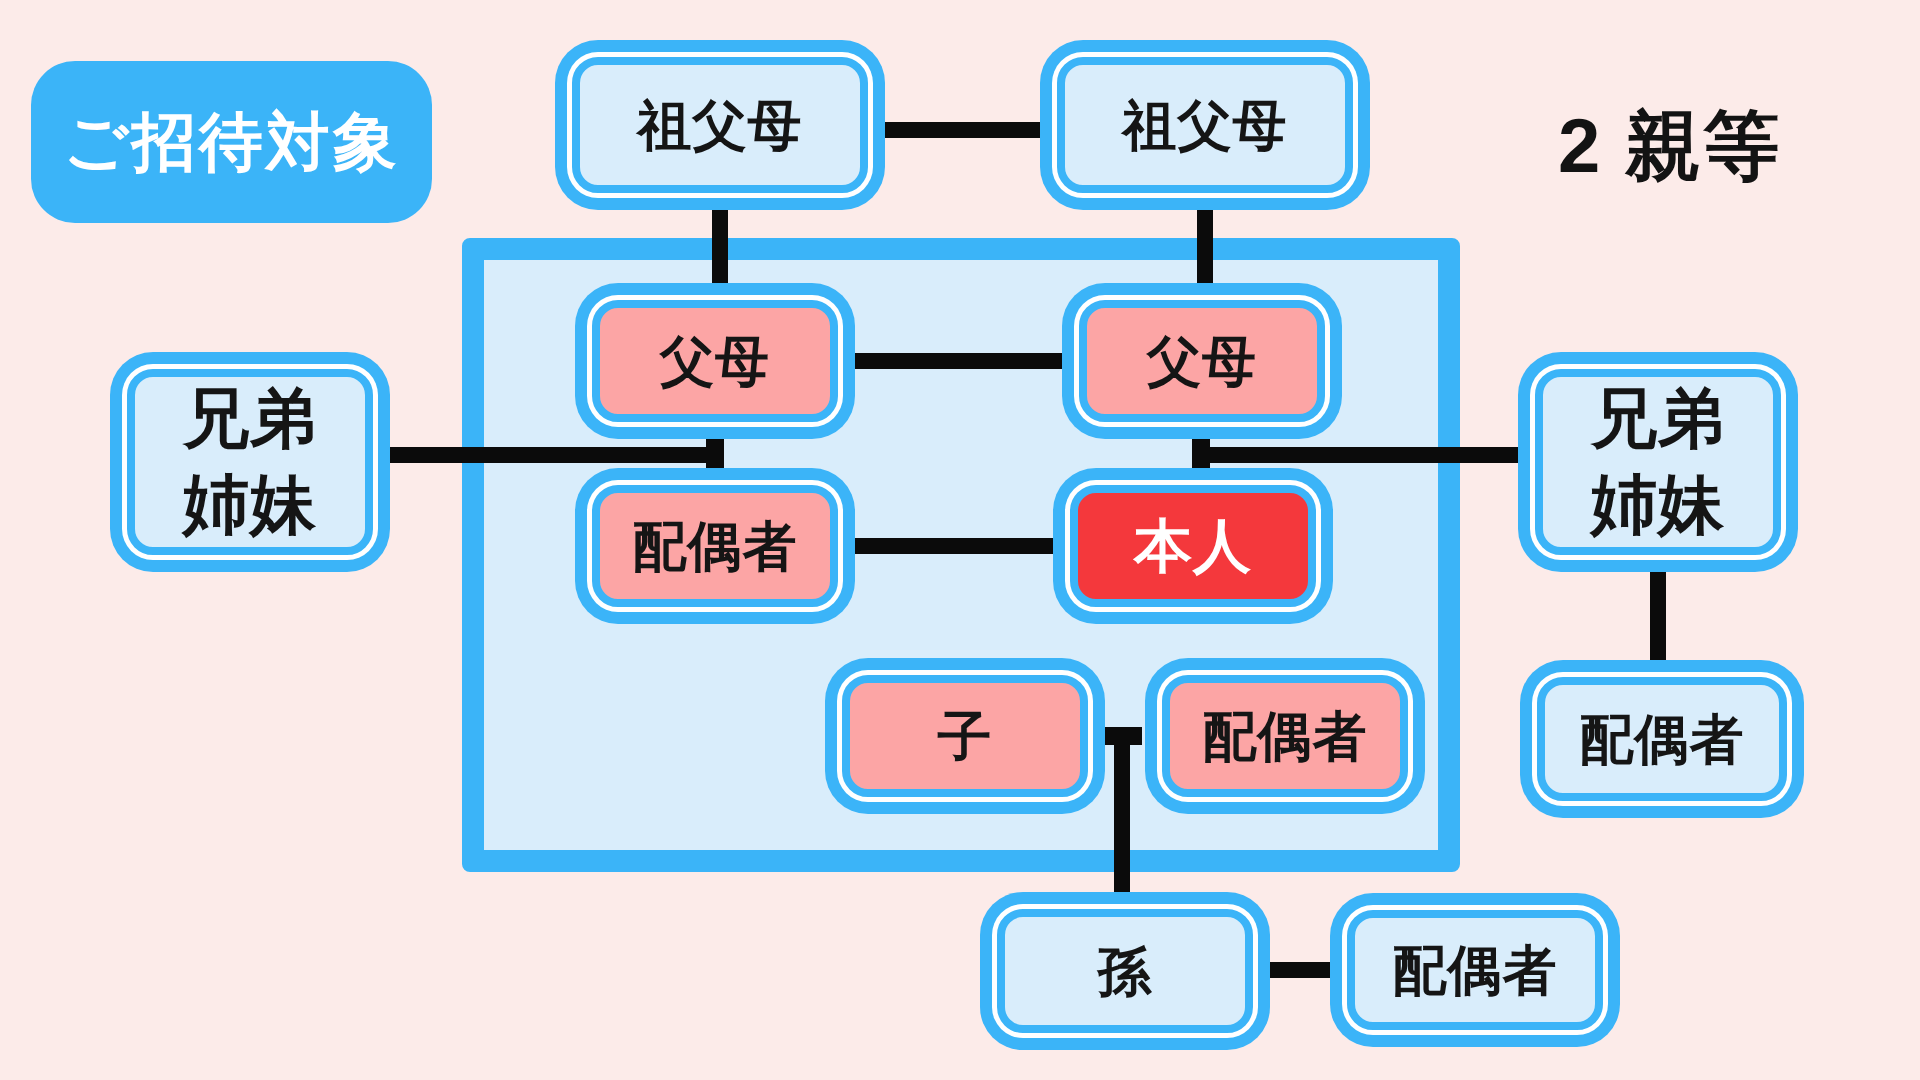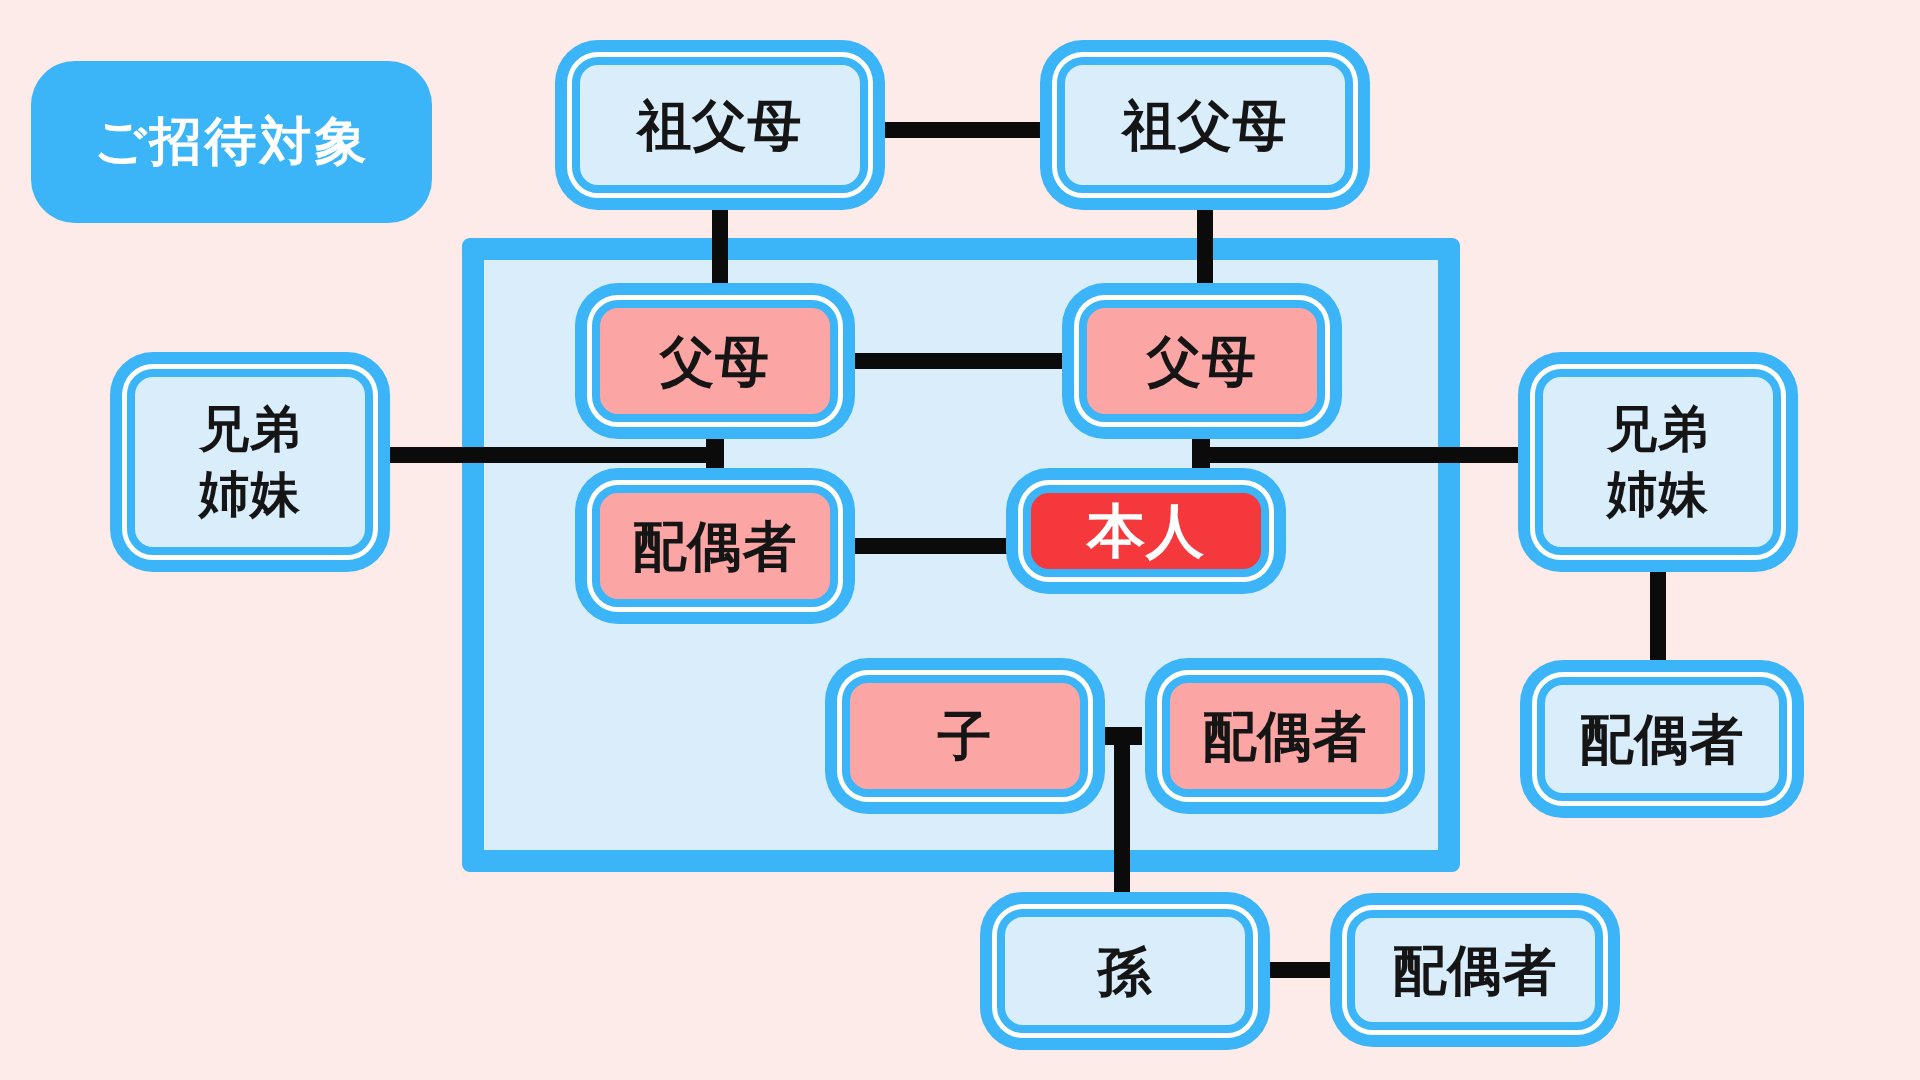--- a/index.html
+++ b/index.html
@@ -16,21 +16,21 @@
     border:8px solid #3bb4f8;border-radius:26px;
     box-shadow:0 0 0 5px #ffffff,0 0 0 17px #3bb4f8;
     display:flex;align-items:center;justify-content:center;
     z-index:3;font-weight:900;font-size:54px;color:#151515;
     line-height:1.3;text-align:center;letter-spacing:1px;
   }
   .node.blue{background:#d9edfb;justify-content:center;}
   .node.pink{background:#fca5a5;}
   .node.red{background:#f4383c;color:#ffffff;font-size:58px;}
   .node .label{white-space:pre-line;}
-  .node.twoline{font-size:50px;}
+  .node.twoline{font-size:66px;}
 
   
   .edge{position:absolute;background:#0b0b0b;z-index:2;}
 
   
   .degree-box{
     position:absolute;left:462px;top:238px;width:998px;height:634px;
     box-sizing:border-box;border:22px solid #3bb4f8;
     background:#d9edfb;border-radius:8px;z-index:1;
   }
@@ -40,33 +40,34 @@
     z-index:4;letter-spacing:2px;line-height:1;
   }
   .degree-label.first{left:524px;top:700px;font-size:80px;}
   .degree-label.second{left:1558px;top:108px;font-size:76px;}
 
   .badge{
     position:absolute;left:31px;top:61px;width:401px;height:162px;
     background:#3bb4f8;border-radius:44px;
     display:flex;align-items:center;justify-content:center;z-index:4;
   }
-  .badge span{color:#ffffff;font-weight:900;font-size:52px;letter-spacing:3px;}
+  .badge span{color:#ffffff;font-weight:900;font-size:64px;letter-spacing:3px;}
 </style>
 </head>
 <body>
 
 <div class="stage">
 
   <div class="badge">
     <span>ご招待対象</span>
   </div>
 
   <div class="degree-box"></div>
 
+  <div class="degree-label second">2 親等</div>
 
   <div class="edge" style="left:885px;top:122px;width:155px;height:16px"></div>
   <div class="edge" style="left:712px;top:206px;width:16px;height:82px"></div>
   <div class="edge" style="left:1197px;top:206px;width:16px;height:82px"></div>
   <div class="edge" style="left:855px;top:353px;width:207px;height:16px"></div>
   <div class="edge" style="left:388px;top:447px;width:330px;height:16px"></div>
   <div class="edge" style="left:706px;top:439px;width:18px;height:31px"></div>
   <div class="edge" style="left:1194px;top:447px;width:328px;height:16px"></div>
   <div class="edge" style="left:1192px;top:439px;width:18px;height:31px"></div>
   <div class="edge" style="left:855px;top:538px;width:207px;height:16px"></div>
@@ -98,21 +99,21 @@
 
   <div class="node blue twoline" style="left:1535px;top:369px;width:246px;height:186px">
     <span class="label">兄弟
 姉妹</span>
   </div>
 
   <div class="node pink" style="left:592px;top:485px;width:246px;height:122px">
     <span class="label">配偶者</span>
   </div>
 
-  <div class="node red" style="left:1023px;top:485px;width:246px;height:92px">
+  <div class="node red" style="left:1070px;top:485px;width:246px;height:122px">
     <span class="label">本人</span>
   </div>
 
   <div class="node pink" style="left:842px;top:675px;width:246px;height:122px">
     <span class="label">子</span>
   </div>
 
   <div class="node pink" style="left:1162px;top:675px;width:246px;height:122px">
     <span class="label">配偶者</span>
   </div>

